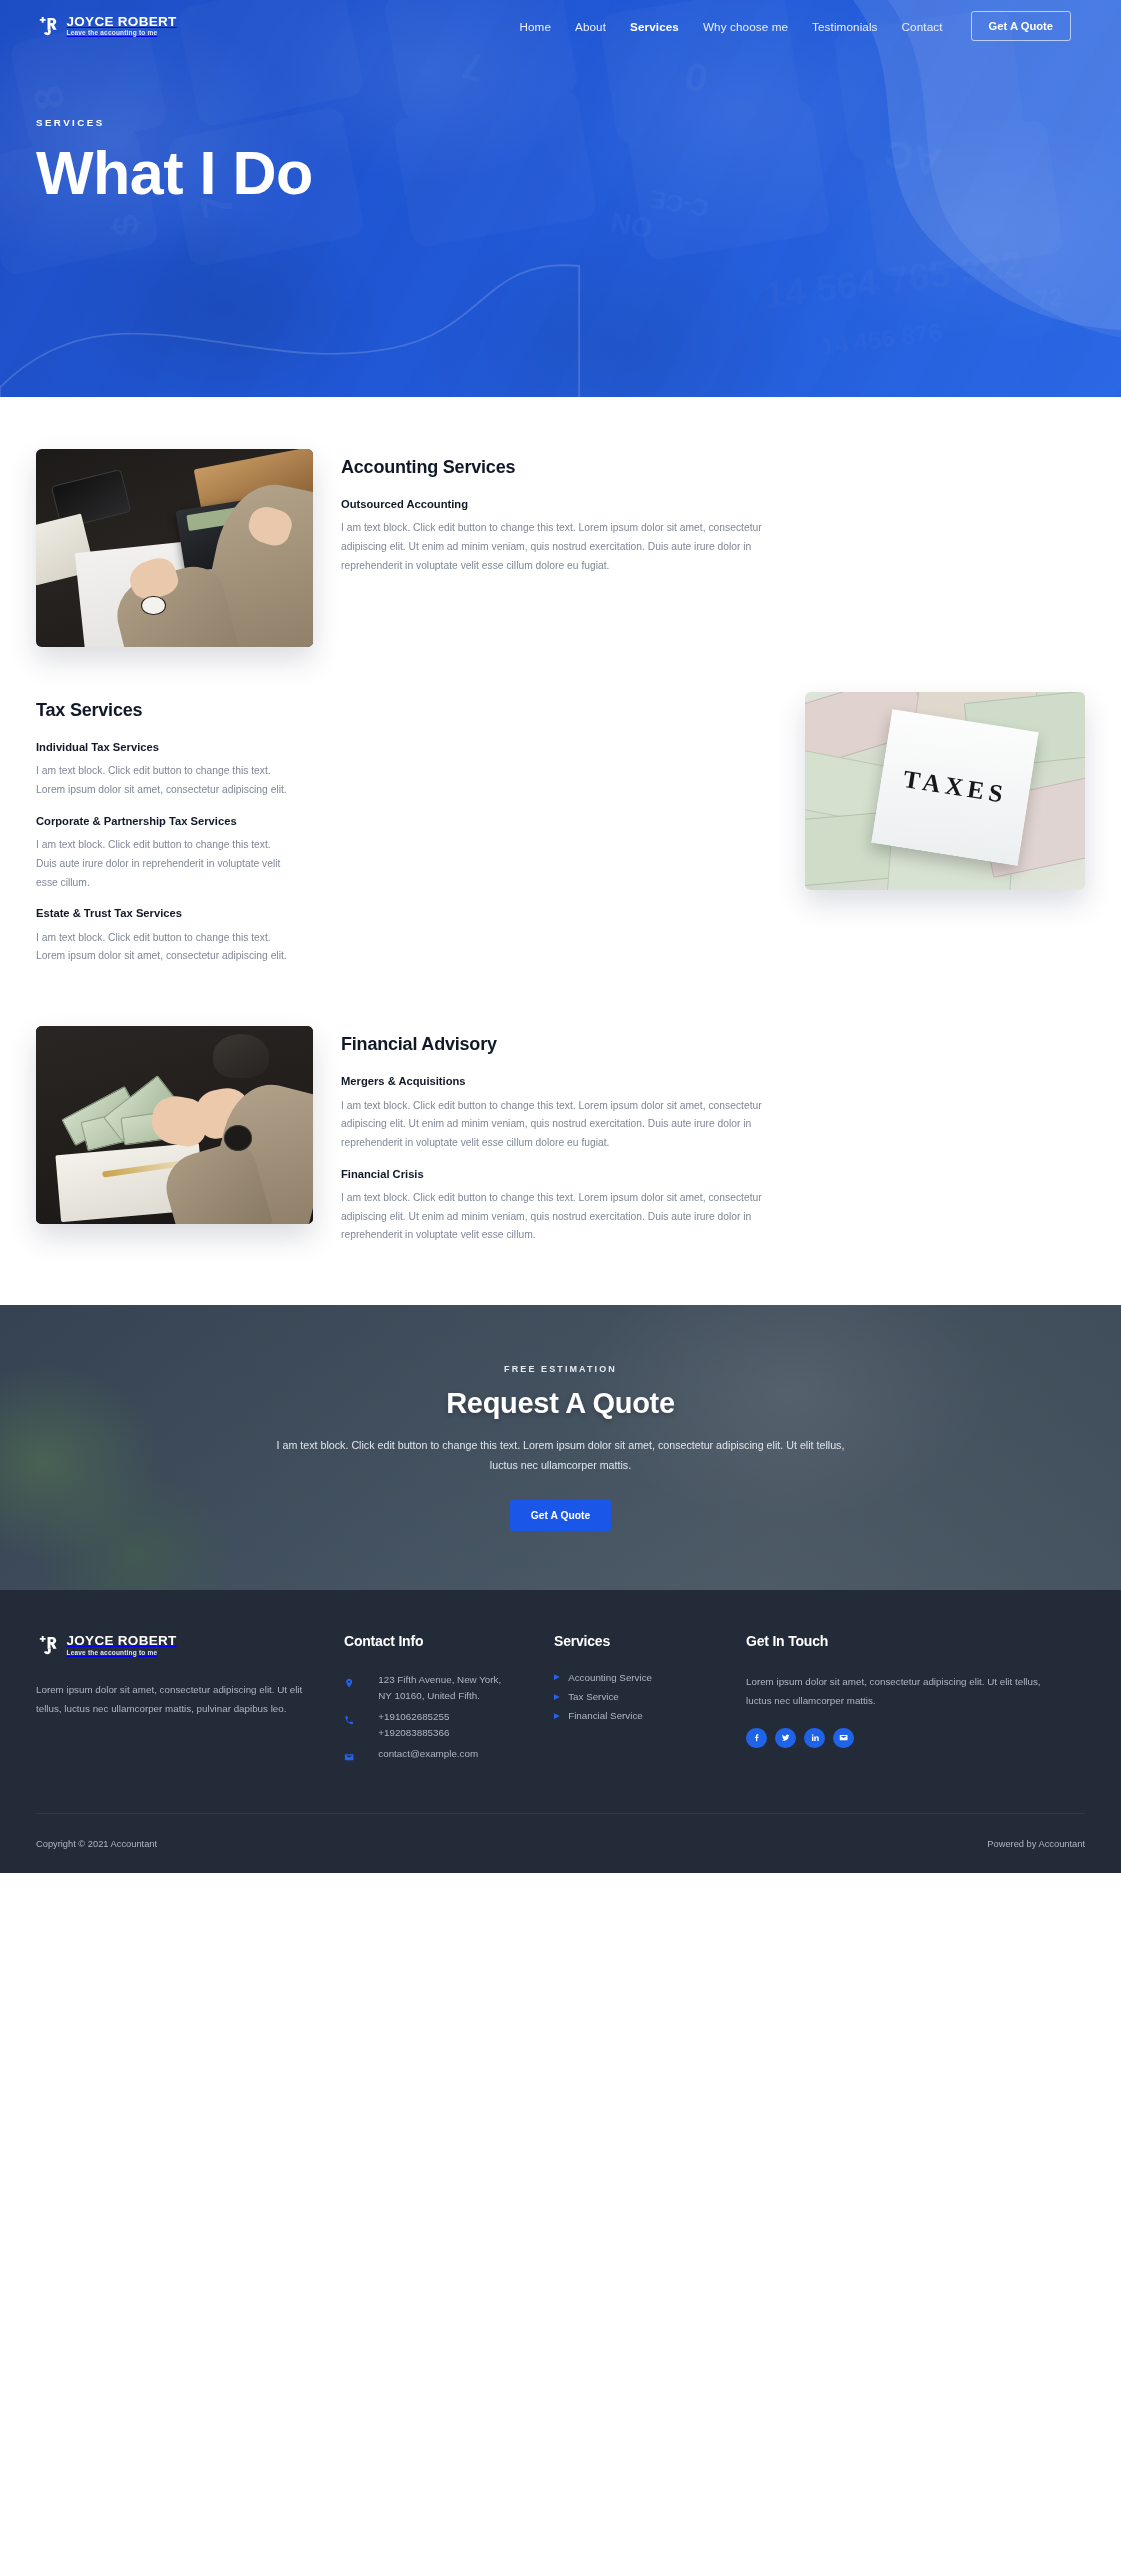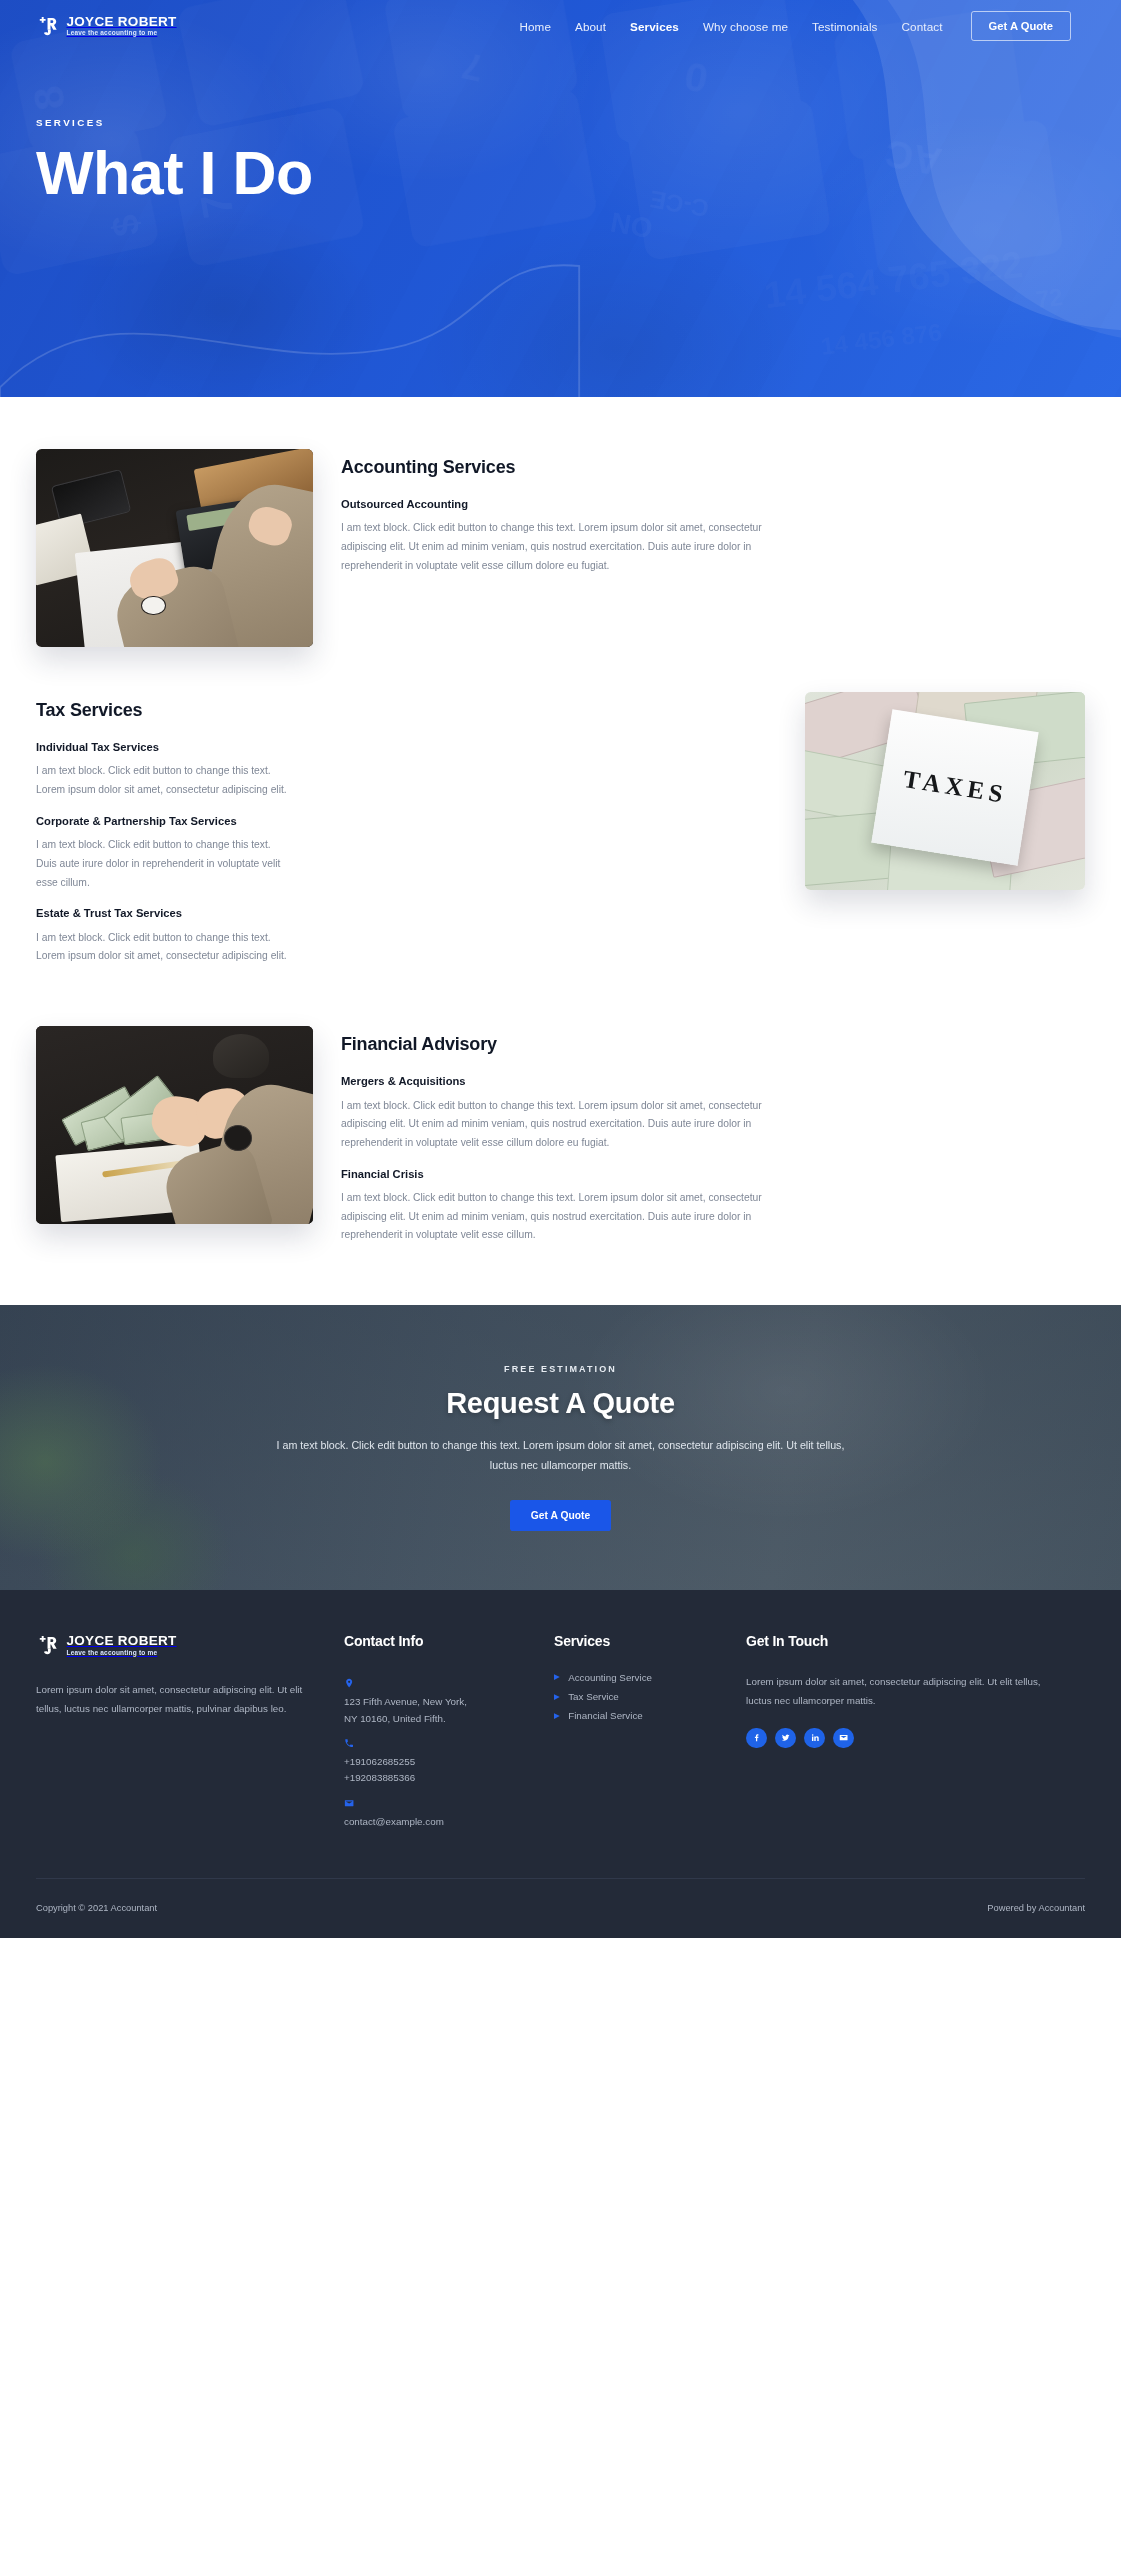--- a/index.html
+++ b/index.html
@@ -255,21 +255,21 @@
   .fgrid { display:flex; gap:0; }
   .fc1 { width:308px; padding-right:37px; }
   .fc2 { width:210px; }
   .fc3 { width:192px; }
   .fc4 { width:308px; }
   .flogo { display:flex; align-items:center; gap:6.5px; margin-bottom:22.4px; }
   .ftxt { color:#aeb6c4; font-size:9.8px; line-height:2.0; }
   .fh { color:#fff; font-size:14px; font-weight:800; margin-bottom:22.4px; letter-spacing:-0.2px; }
 
   .cinfo { list-style:none; }
-  .cinfo li { display:flex; gap:3px; margin-bottom:4.7px; align-items:flex-start;flex-direction:column; }
+  .cinfo li { display:flex; gap:24px; margin-bottom:4.7px; align-items:flex-start; }
   .cinfo .ic { flex:0 0 10.3px; margin-top:2.8px; }
   .cinfo .tx { color:#aeb6c4; font-size:9.8px; line-height:1.65; }
   .cinfo .tx a { color:#aeb6c4; text-decoration:none; display:block; }
 
   .slist { list-style:none; }
   .slist li { display:flex; gap:8.4px; align-items:center; margin-bottom:8.4px; }
   .slist .ar { color:#2563eb; font-size:7.5px; line-height:1; }
   .slist a { color:#aeb6c4; font-size:9.8px; text-decoration:none; }
 
   .socials { display:flex; gap:8.4px; margin-top:17px; }

